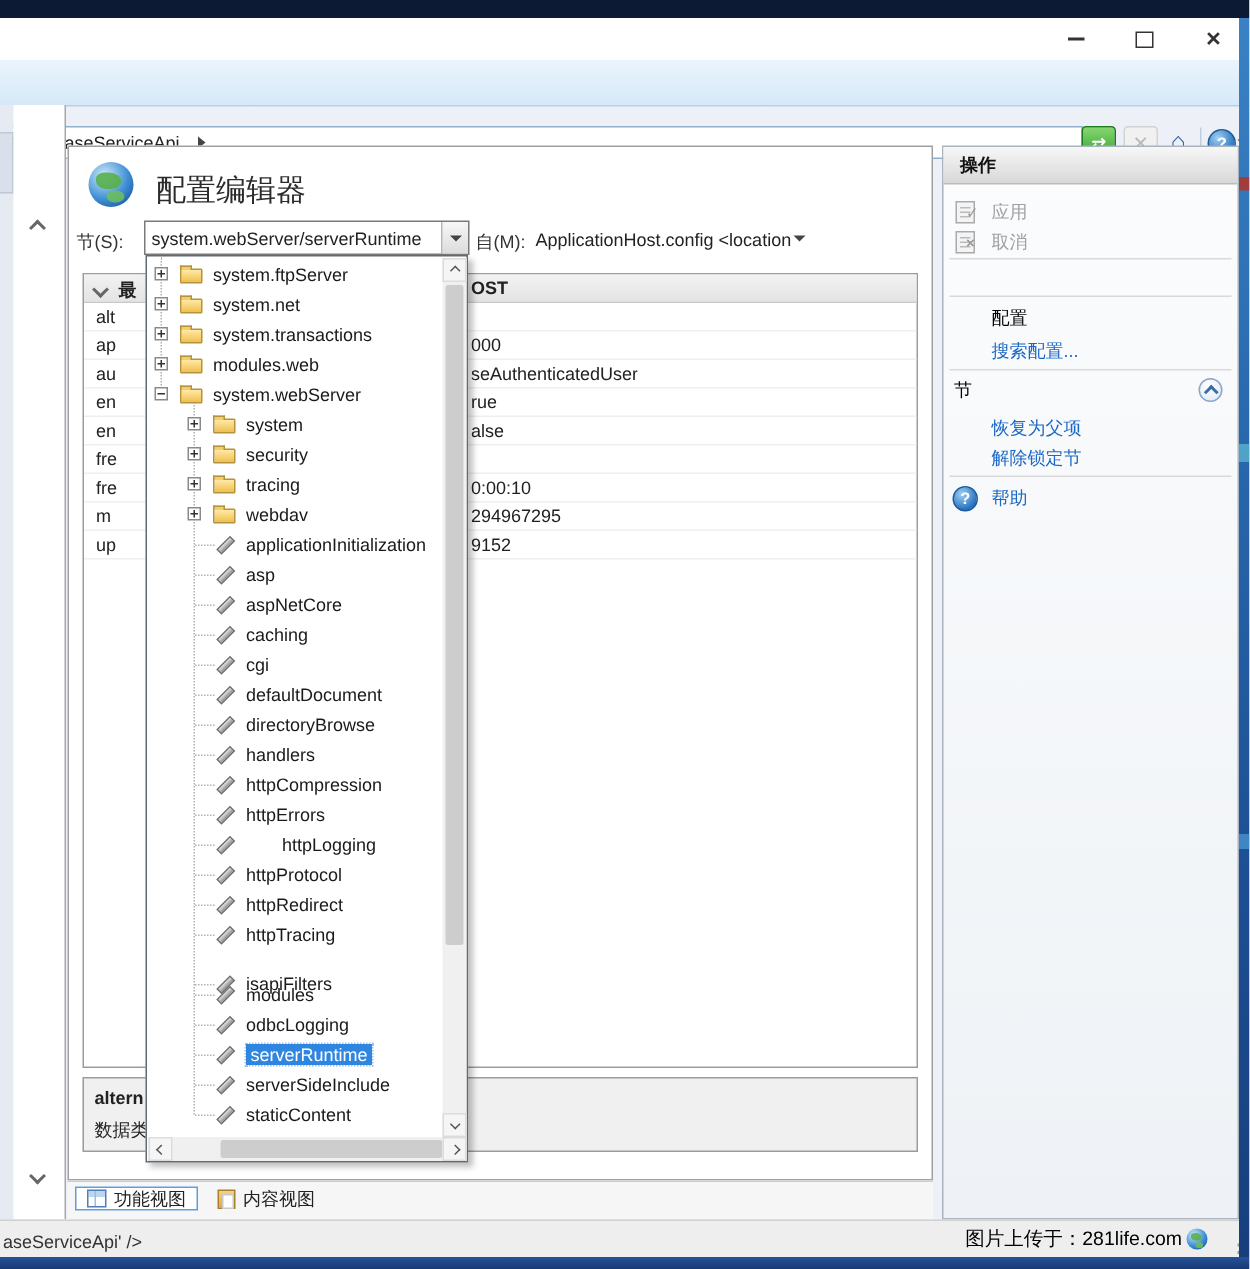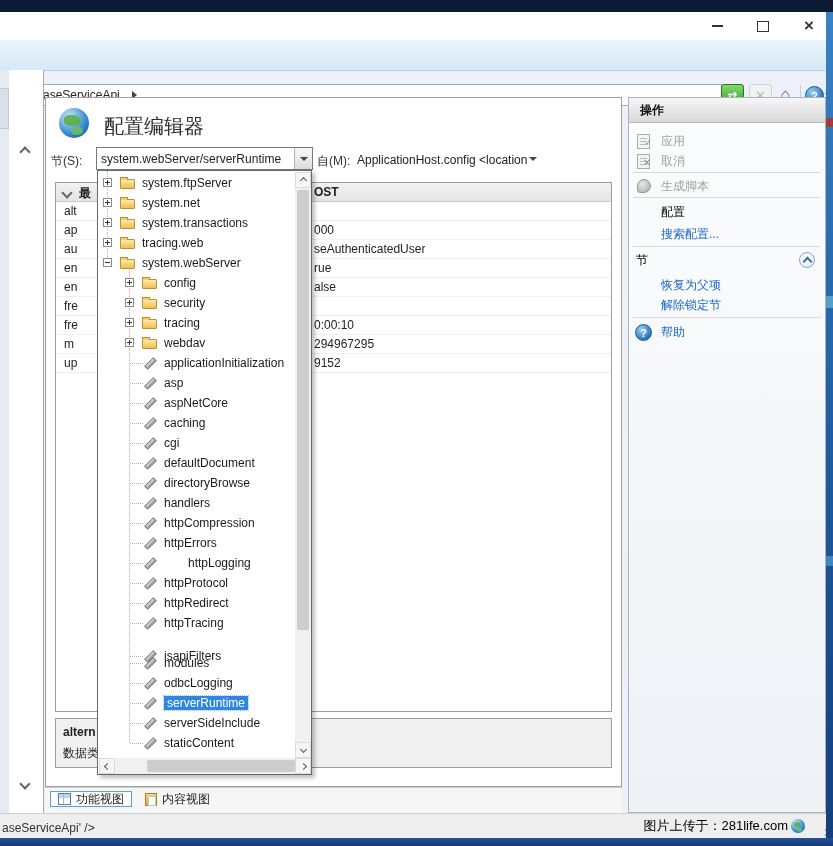--- a/index.html
+++ b/index.html
@@ -228,31 +228,31 @@
           <span class="tree-label" style="left: 44px;">system.net</span>
         </div>
         <div class="tree-row" style="top: 42px;">
           <span class="xbox plus" style="left: 5px;"></span>
           <span class="folder" style="left: 22px;"></span>
           <span class="tree-label" style="left: 44px;">system.transactions</span>
         </div>
         <div class="tree-row" style="top: 62px;">
           <span class="xbox plus" style="left: 5px;"></span>
           <span class="folder" style="left: 22px;"></span>
-          <span class="tree-label" style="left: 44px;">tracing.web</span>
+          <span class="tree-label" style="left: 44px;">modules.web</span>
         </div>
         <div class="tree-row" style="top: 82px;">
           <span class="xbox minus" style="left: 5px;"></span>
           <span class="folder" style="left: 22px;"></span>
           <span class="tree-label" style="left: 44px;">system.webServer</span>
         </div>
         <div class="tree-row" style="top: 102px;">
           <span class="xbox plus" style="left: 27px;"></span>
           <span class="folder" style="left: 44px;"></span>
-          <span class="tree-label" style="left: 66px;">config</span>
+          <span class="tree-label" style="left: 66px;">system</span>
         </div>
         <div class="tree-row" style="top: 122px;">
           <span class="xbox plus" style="left: 27px;"></span>
           <span class="folder" style="left: 44px;"></span>
           <span class="tree-label" style="left: 66px;">security</span>
         </div>
         <div class="tree-row" style="top: 142px;">
           <span class="xbox plus" style="left: 27px;"></span>
           <span class="folder" style="left: 44px;"></span>
           <span class="tree-label" style="left: 66px;">tracing</span>
@@ -394,24 +394,20 @@
       <span class="pageicon" style="top:3px"></span>
         <span class="pagemark">✓</span>
       <span class="act-text disabled">应用</span>
     </div>
     <div class="act-item" style="top:53px">
       <span class="pageicon" style="top:3px"></span>
         <span class="pagemark">×</span>
       <span class="act-text disabled">取消</span>
     </div>
     <div class="act-sep" style="top:74px"></div>
-    <div class="act-item" style="top:78px">
-      <span class="scripticon" style="top:3px"></span>
-      <span class="act-text disabled">生成脚本</span>
-    </div>
     <div class="act-sep" style="top:99px"></div>
     <div class="act-item" style="top:104px">
       <span class="act-text boldtxt">配置</span>
     </div>
     <div class="act-item" style="top:126px">
       <span class="act-text link">搜索配置...</span>
     </div>
     <div class="act-sep" style="top:148px"></div>
     <div class="act-item" style="top:152px">
       <span class="boldtxt" style="margin-left:7px">节</span>

